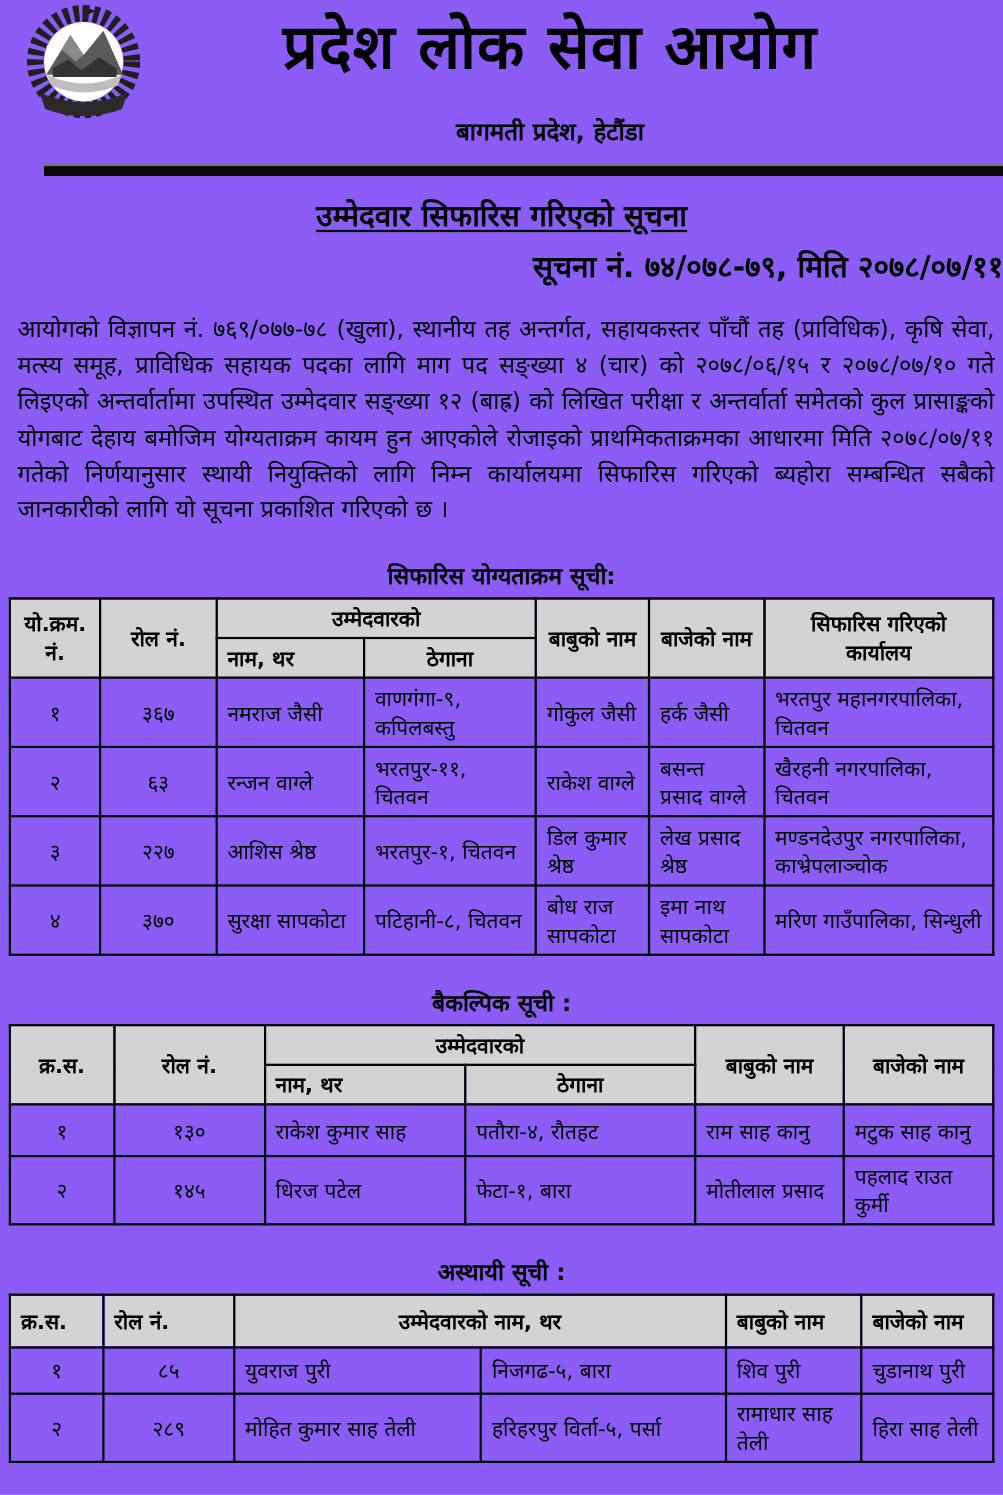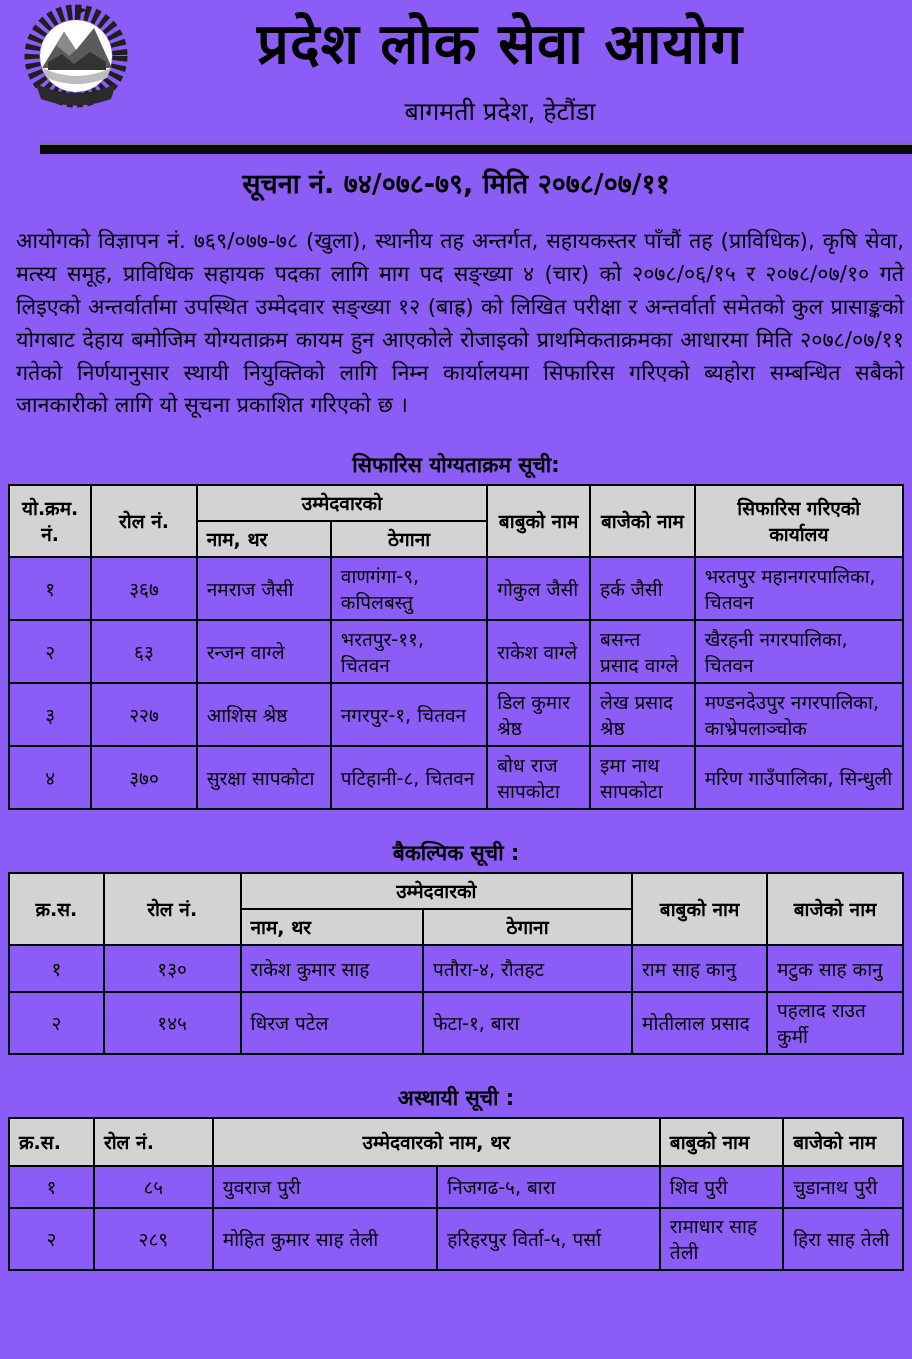--- a/index.html
+++ b/index.html
@@ -14,32 +14,32 @@
     overflow: hidden;
   }
   
   .header { position: relative; padding-top: 8px; }
   .logo { position: absolute; left: 12px; top: 4px; width: 128px; height: 114px; }
   .head-text { margin-left: 88px; text-align: center; }
   .org-name {
     font-family: "DejaVu Serif", "Liberation Serif", serif;
     font-size: 56px; font-weight: bold; letter-spacing: 1px; line-height: 1.25;
   }
-  .addr   { font-size: 25px; font-weight: normal; margin-top: 15px; }
+  .addr   { font-size: 22px; font-weight: bold; margin-top: 25px; }
   .branch { font-size: 21px; font-weight: bold; margin-top: 8px; }
   .black-bar {
     margin: 16px 0 0 40px; height: 11px;
     background: #0a0a0a; border-top: 2px solid #777;
   }
   
   .notice-title {
     text-align: center; font-size: 27px; font-weight: bold;
     text-decoration: underline; text-underline-offset: 4px; margin-top: 16px;
   }
-  .notice-num { text-align: center; font-size: 27px; font-weight: bold; margin-top: 10px; }
+  .notice-num { text-align: right; font-size: 27px; font-weight: bold; margin-top: 10px; }
   .body-text {
     margin: 24px 8px 0 16px; font-size: 21.5px; line-height: 1.53;
     text-align: justify;
   }
   .sec-heading { text-align: center; font-size: 21px; font-weight: bold; margin-top: 28px; }
   
   table {
     width: 896px; margin: 6px auto 0 auto;
     border-collapse: collapse; table-layout: fixed; font-size: 19px; padding-left: 16px;
   }
@@ -75,20 +75,21 @@
       <path d="M24 80 Q64 98 104 80 L99 95 Q64 108 29 95 Z" fill="#2a2a2a"></path>
     </svg>
     <div class="head-text">
       <div class="org-name">प्रदेश लोक सेवा आयोग</div>
       <div class="addr">बागमती प्रदेश, हेटौंडा</div>
     </div>
   </div>
 
   <div class="black-bar"></div>
 
+  <div class="notice-title">उम्मेदवार सिफारिस गरिएको सूचना</div>
   <div class="notice-num">सूचना नं. ७४/०७८-७९, मिति २०७८/०७/११</div>
 
   <div class="body-text">आयोगको विज्ञापन नं. ७६९/०७७-७८ (खुला), स्थानीय तह अन्तर्गत, सहायकस्तर पाँचौं तह (प्राविधिक), कृषि सेवा, मत्स्य समूह, प्राविधिक सहायक पदका लागि माग पद सङ्ख्या ४ (चार) को २०७८/०६/१५ र २०७८/०७/१० गते लिइएको अन्तर्वार्तामा उपस्थित उम्मेदवार सङ्ख्या १२ (बाह्र) को लिखित परीक्षा र अन्तर्वार्ता समेतको कुल प्रासाङ्कको योगबाट देहाय बमोजिम योग्यताक्रम कायम हुन आएकोले रोजाइको प्राथमिकताक्रमका आधारमा मिति २०७८/०७/११ गतेको निर्णयानुसार स्थायी नियुक्तिको लागि निम्न कार्यालयमा सिफारिस गरिएको ब्यहोरा सम्बन्धित सबैको जानकारीको लागि यो सूचना प्रकाशित गरिएको छ ।</div>
 
   <div class="sec-heading">सिफारिस योग्यताक्रम सूची:</div>
   <table class="t1">
     <colgroup>
       <col style="width:9.2%">
         <col style="width:11.8%">
         <col style="width:15%">
@@ -127,21 +128,21 @@
         <td class="left">रन्जन वाग्ले</td>
         <td class="left">भरतपुर-११, चितवन</td>
         <td class="left">राकेश वाग्ले</td>
         <td class="left">बसन्त प्रसाद वाग्ले</td>
         <td class="left">खैरहनी नगरपालिका, चितवन</td>
       </tr>
       <tr>
         <td class="c">३</td>
         <td class="c">२२७</td>
         <td class="left">आशिस श्रेष्ठ</td>
-        <td class="left">नगरपुर-१, चितवन</td>
+        <td class="left">भरतपुर-१, चितवन</td>
         <td class="left">डिल कुमार श्रेष्ठ</td>
         <td class="left">लेख प्रसाद श्रेष्ठ</td>
         <td class="left">मण्डनदेउपुर नगरपालिका, काभ्रेपलाञ्चोक</td>
       </tr>
       <tr>
         <td class="c">४</td>
         <td class="c">३७०</td>
         <td class="left">सुरक्षा सापकोटा</td>
         <td class="left">पटिहानी-८, चितवन</td>
         <td class="left">बोध राज सापकोटा</td>

